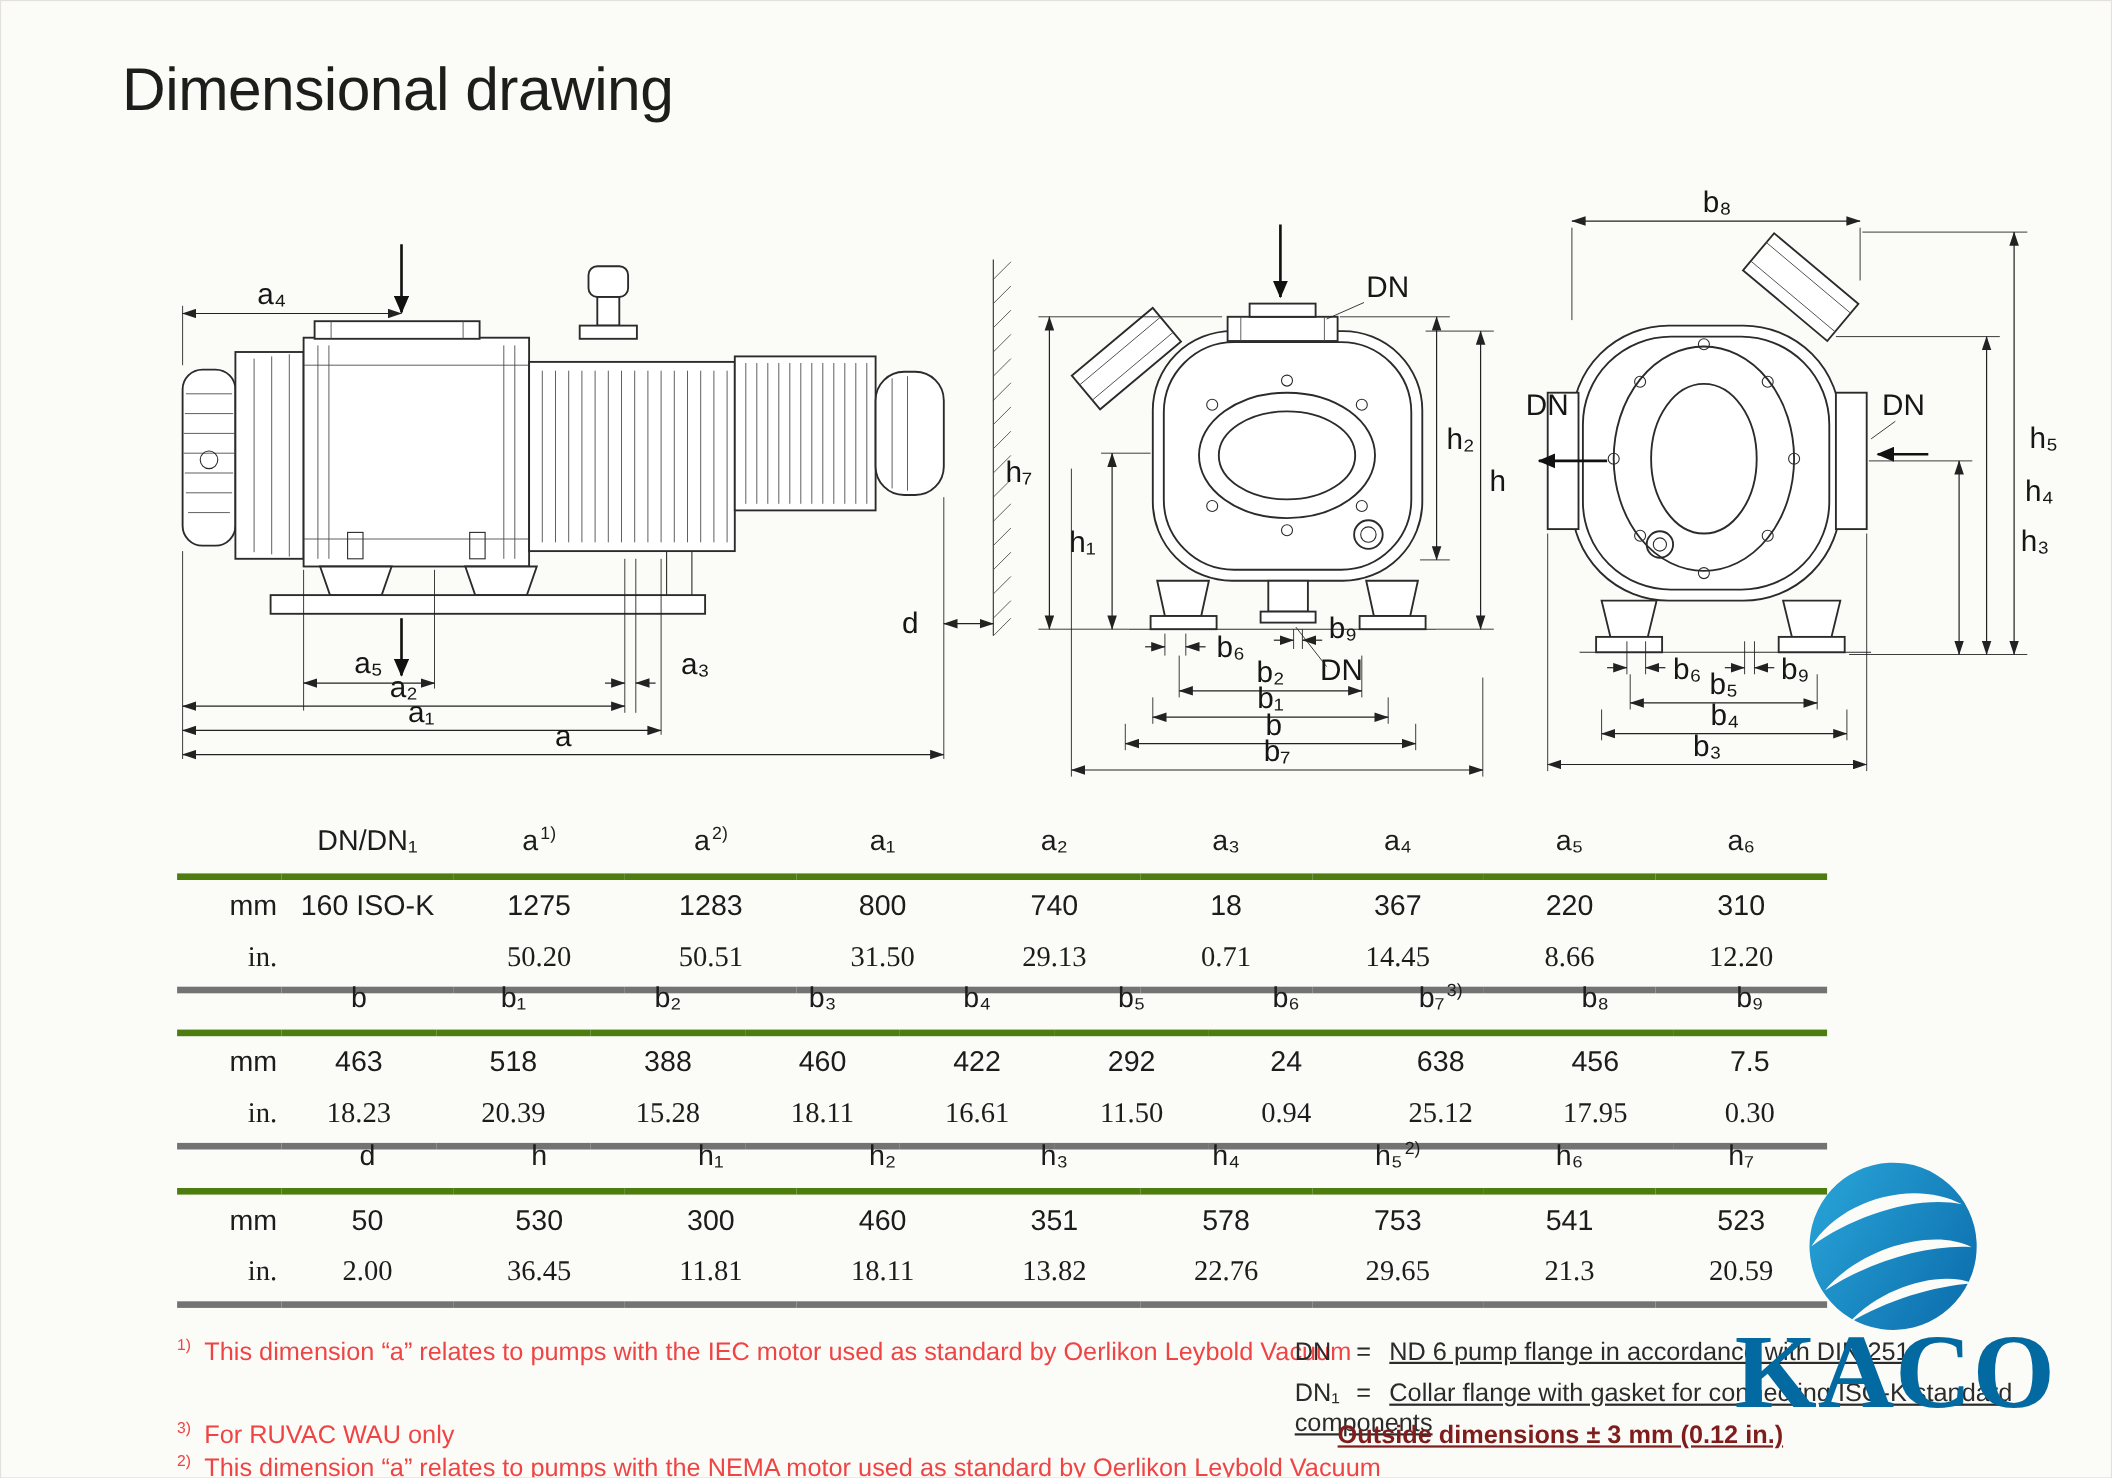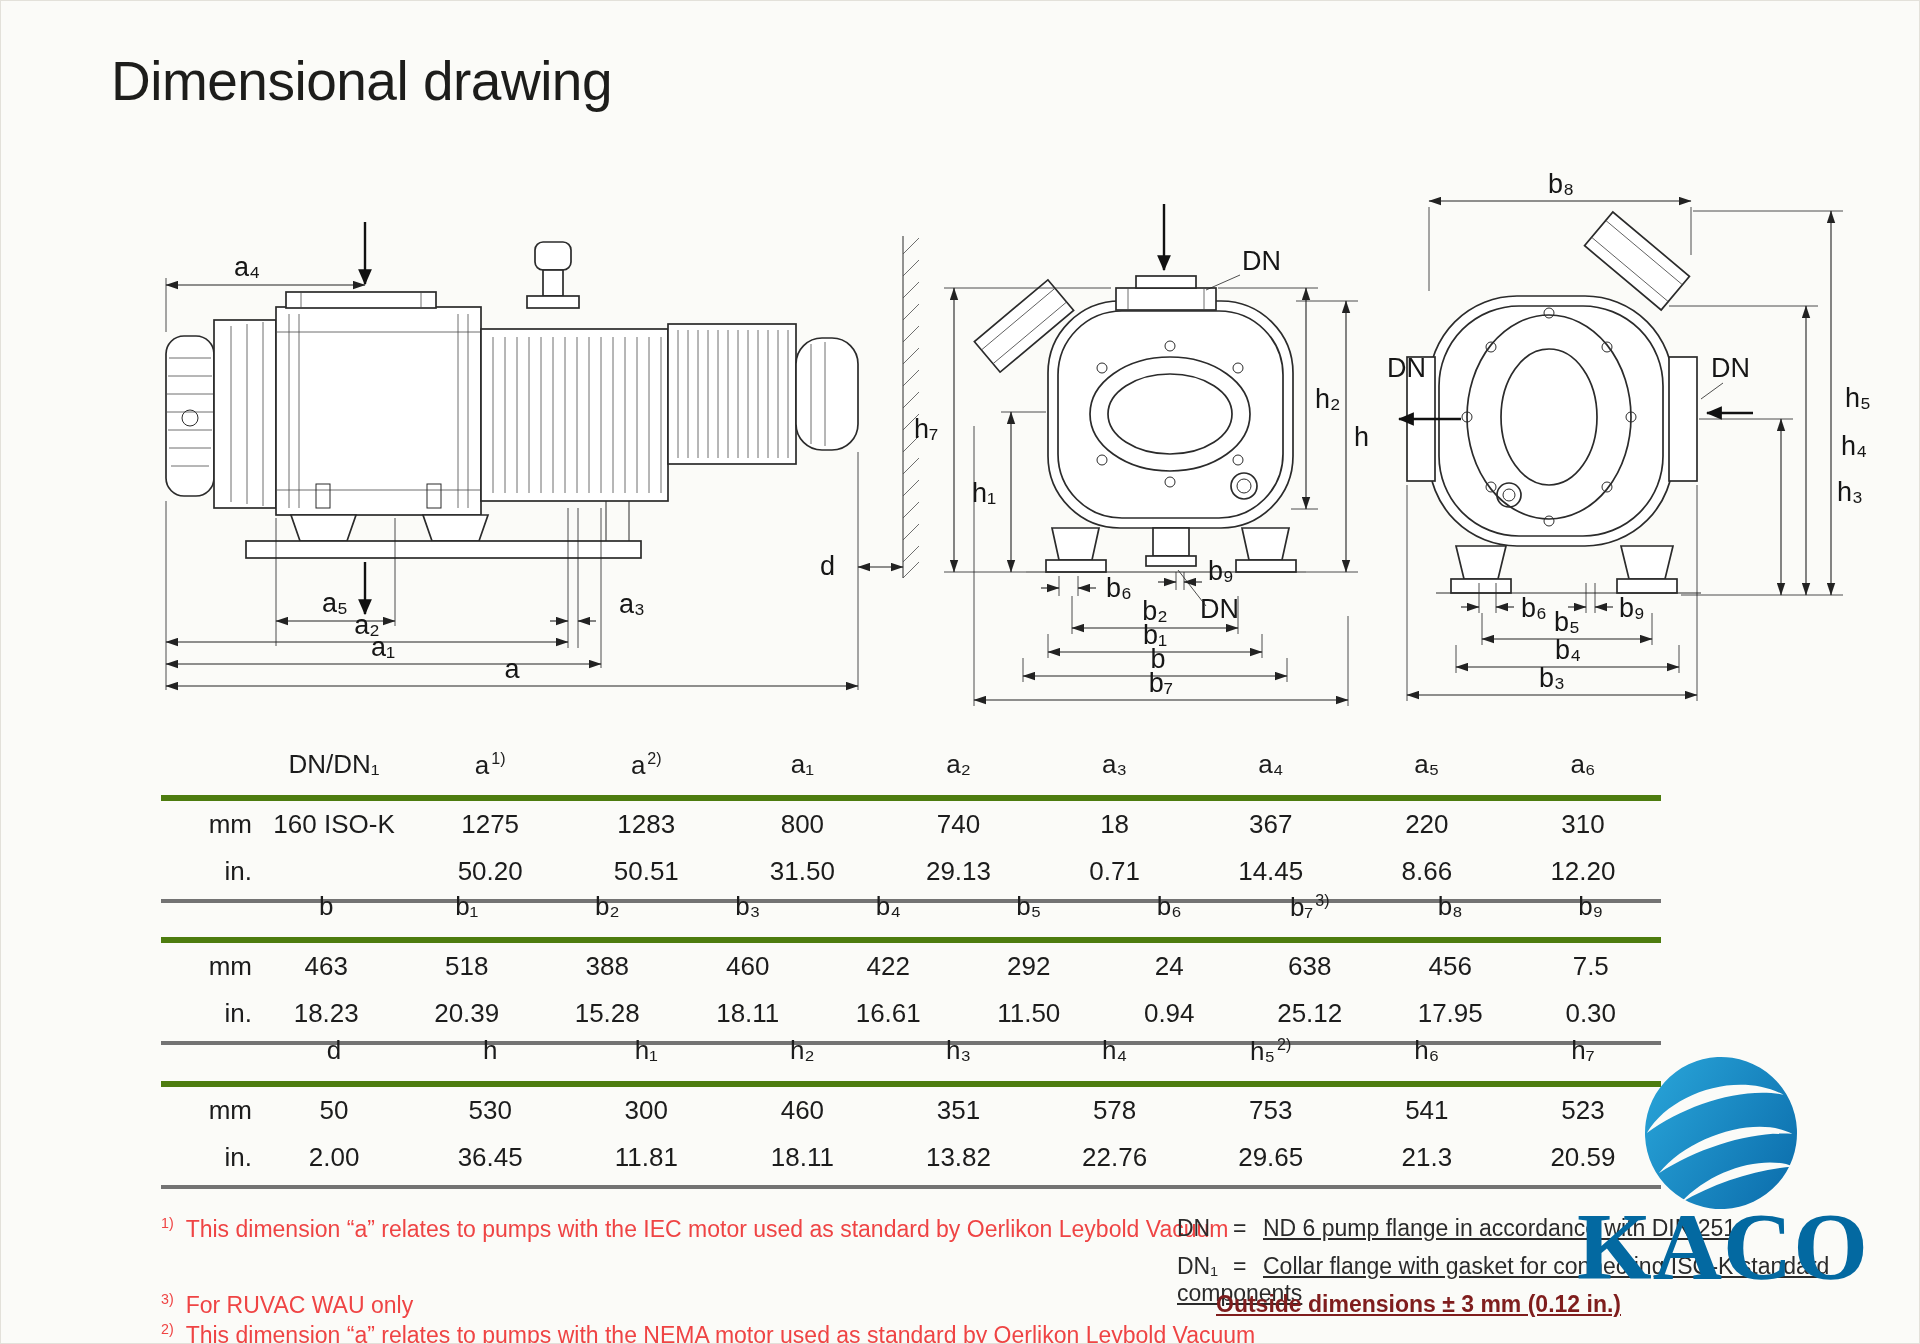--- a/index.html
+++ b/index.html
@@ -14,21 +14,21 @@
   .d1{fill:none;stroke:#2b2b2b;stroke-width:1;}
   .th{fill:none;stroke:#4a4a4a;stroke-width:0.8;}
   .dim{fill:none;stroke:#222;stroke-width:1.1;}
   .ext{fill:none;stroke:#222;stroke-width:0.8;}
   .flow{fill:none;stroke:#111;stroke-width:2.4;}
   
   .tbl{position:absolute;left:160px;width:1500px;border-collapse:collapse;table-layout:fixed;font-size:26px;color:#1c1c1c;}
   .tbl th{font-weight:400;text-align:center;padding:12px 4px 14px;}
   .tbl thead th{border-bottom:6px solid #4d7c0f;}
   .tbl td{text-align:center;padding:8px 4px;}
-  .tbl tr.last td{border-bottom:4px solid #737373;padding-bottom:12px;}
+  .tbl tr.last td{border-bottom:6px solid #737373;padding-bottom:12px;font-family:Liberation Serif, serif;}
   .tbl .rowlab{text-align:right;padding-left:2px;}
   sup{font-size:62%;vertical-align:super;margin-left:2px;}
   
   .fn{position:absolute;left:158px;font-size:23px;color:#ef4444;}
   .fn sup{margin-right:12px;}
   .lg{position:absolute;left:1176px;font-size:23px;color:#2b2b2b;text-decoration:underline;}
   .lg .term{display:inline-block;width:56px;}
   .lg .eq{display:inline-block;width:30px;}
   .lg.bold{font-weight:bold;color:#7f1d1d;margin-left:39px;}
   

